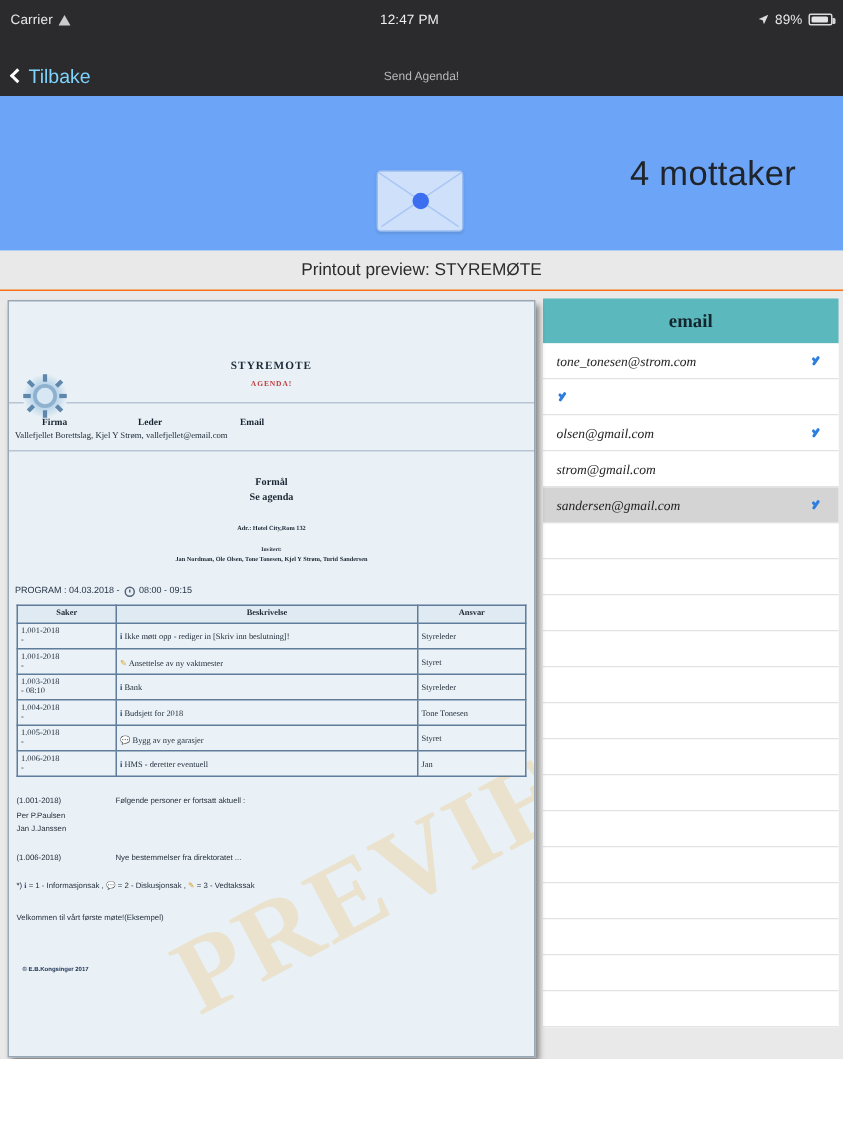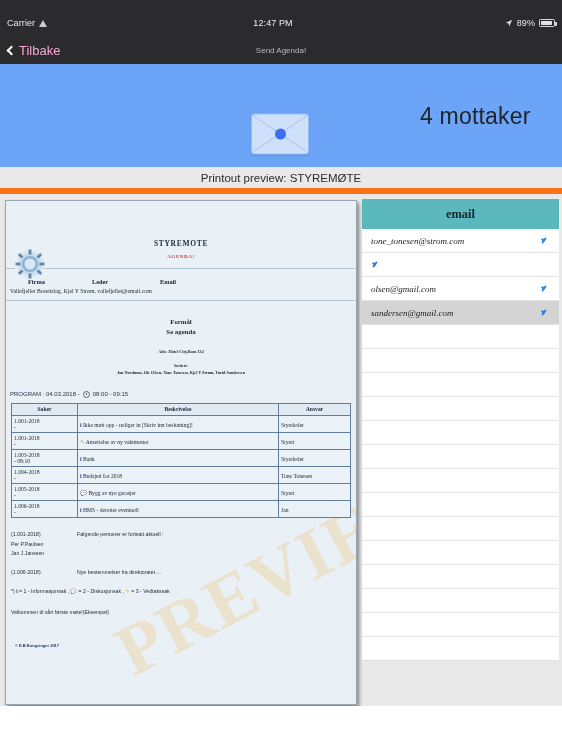--- a/index.html
+++ b/index.html
@@ -7,21 +7,21 @@
     width: 562px; height: 750px;
     background: #ffffff;
     font-family: "Liberation Sans", sans-serif;
     overflow: hidden;
   }
   .screen { position: relative; width: 562px; height: 750px; background:#fff; }
 
   
   .statusbar {
     height: 18px; background: #2b2b2d; color: #e8e8e8;
-    display: flex; align-items: flex-start; font-size: 9px;
+    display: flex; align-items: flex-end; font-size: 9px;
     padding: 18px 7px; letter-spacing: .1px;
   }
   .sb-left { display:flex; align-items:center; gap:4px; }
   .sb-center { position:absolute; left:0; right:16px; text-align:center; font-size:9px; color:#efefef; pointer-events:none;}
   .sb-right { margin-left:auto; display:flex; align-items:center; gap:4px; position:relative; z-index:2;}
   .wifi { width:9px; height:8px; position:relative; display:inline-block;}
   .wifi:before{
     content:""; position:absolute; left:0; top:1px; width:0; height:0;
     border-left:4.5px solid transparent; border-right:4.5px solid transparent;
     border-bottom:7px solid #ddd; opacity:.9;
@@ -29,21 +29,21 @@
   .loc-arrow { width:8px; height:8px; }
   .battery { width:16px; height:8px; border:1px solid #d9d9d9; border-radius:1.5px; position:relative; }
   .battery:after{ content:""; position:absolute; right:-3px; top:2px; width:2px; height:4px; background:#d9d9d9; border-radius:0 1px 1px 0;}
   .battery i { position:absolute; left:1px; top:1px; bottom:1px; width:80%; background:#e4e4e4; display:block; border-radius:1px;}
 
   
   .navbar {
     height: 28px; background:#2b2b2d; position:relative;
     display:flex; align-items:center; padding: 0 8px;
   }
-  .back-btn { display:flex; align-items:center; gap:3px; color:#f9a8d4; font-size:13px; cursor:pointer; }
+  .back-btn { display:flex; align-items:center; gap:3px; color:#7dd3fc; font-size:13px; cursor:pointer; }
   .chev { display:inline-block; width:7px; height:7px; border-left:2px solid #fff; border-bottom:2px solid #fff;
           transform: rotate(45deg); margin-right:1px; }
   .nav-title { position:absolute; left:0; right:0; text-align:center; font-size:8px; color:#b9b9b9; pointer-events:none;}
 
   
   .banner {
     height: 103px; background:#6ca5f7; position:relative;
     display:flex; align-items:center;
   }
   .envelope {
@@ -64,21 +64,21 @@
     position:absolute; left:50%; top:50%; width:11px; height:11px; margin:-5.5px 0 0 -5.5px;
     background:#3b6ff0; border-radius:50%; z-index:3;
   }
   .banner-count {
     position:absolute; left:420px; top:50%; transform:translateY(-50%);
     font-size:23px; color:#20242b; white-space:nowrap; letter-spacing:.2px;
   }
 
   
   .preview-head {
-    height:27px; background:#e9e9e9; border-bottom:6px solid #f97316;
+    height:27px; background:#e9e9e9; border-bottom:1px solid #f97316;
     display:flex; align-items:center; justify-content:center;
     font-size:11.5px; color:#2c2c2c;
   }
 
   
   .content { position:relative; height: 566px; background:#e9e9e9; display:flex; }
   .doc-wrap { width:362px; padding:6px 5px 0 5px; position:relative; }
   .doc-card {
     width:352px; height:505px; background:#e9f1f7;
     border:1px solid #9aa7b4;
@@ -406,20 +406,23 @@
           <span class="mail-email">tone_tonesen@strom.com</span>
           <span class="tick"></span>
         </div>
         <div class="mail-row">
           <span class="tick"></span>
         </div>
         <div class="mail-row">
           <span class="mail-email">olsen@gmail.com</span>
           <span class="tick"></span>
         </div>
+        <div class="mail-row">
+          <span class="mail-email">strom@gmail.com</span>
+        </div>
         <div class="mail-row selected">
           <span class="mail-email">sandersen@gmail.com</span>
           <span class="tick"></span>
         </div>
 
         <div class="mail-row empty">
             <span class="mail-email"></span>
           </div>
         <div class="mail-row empty">
             <span class="mail-email"></span>

